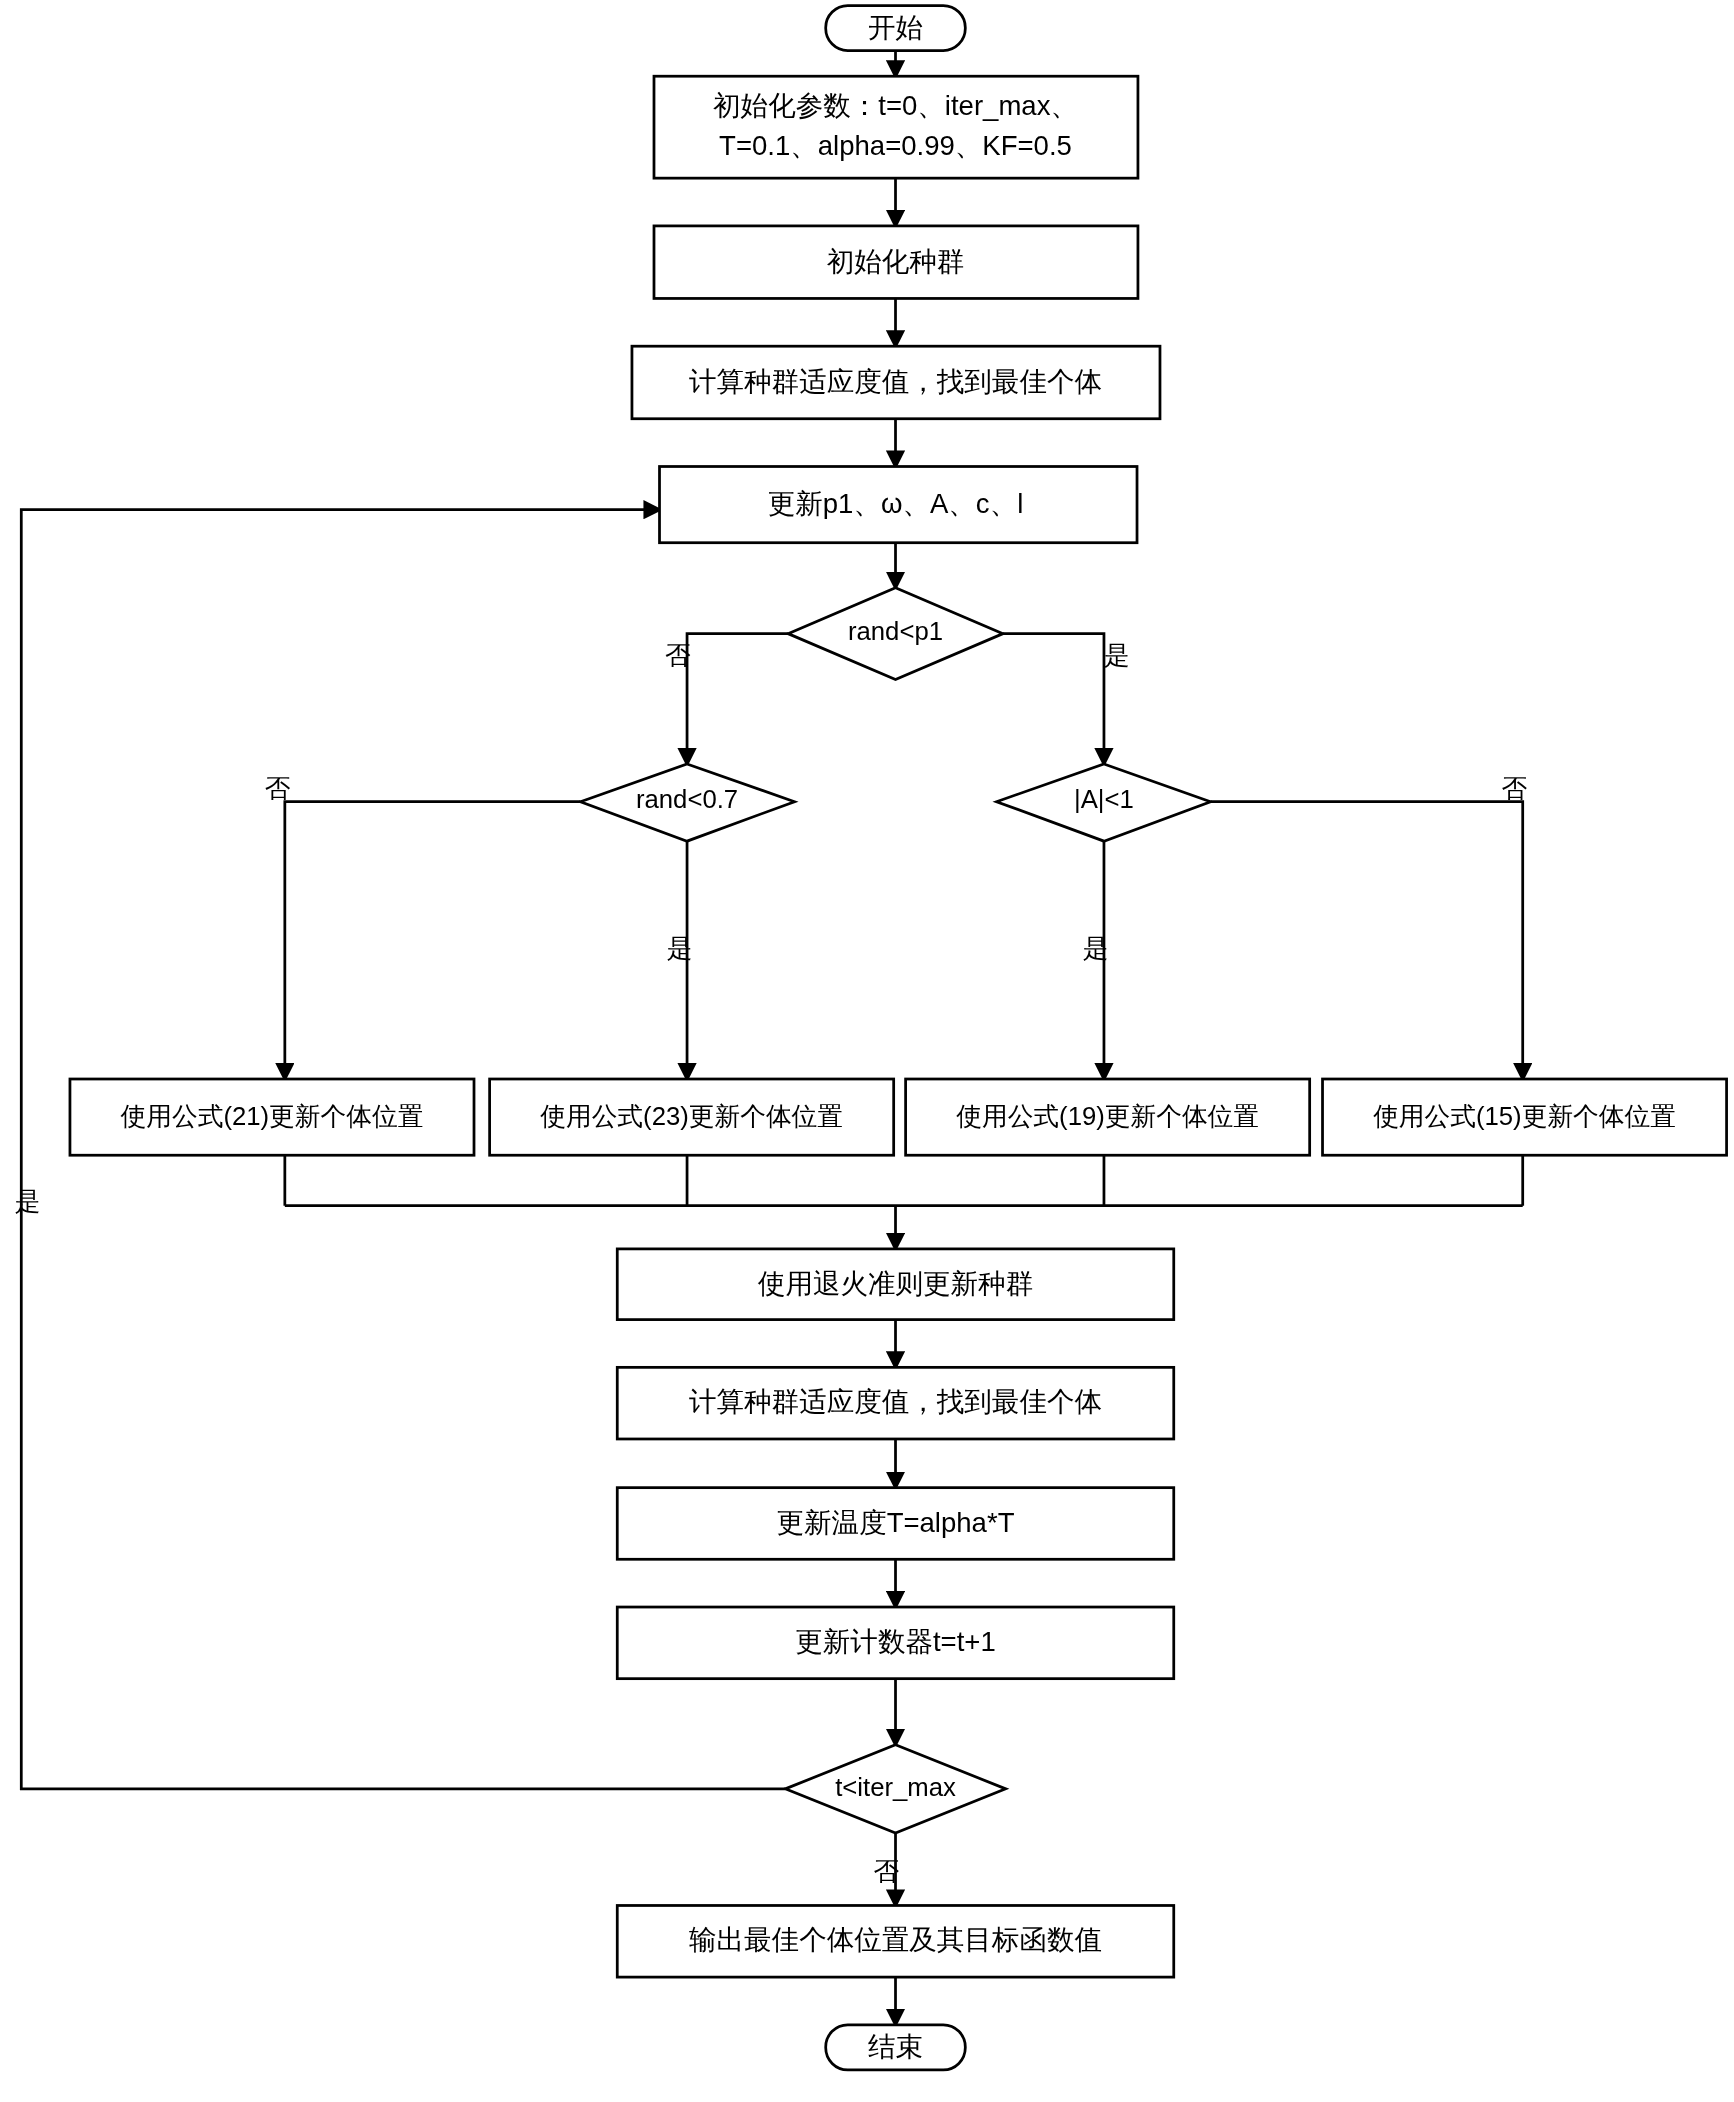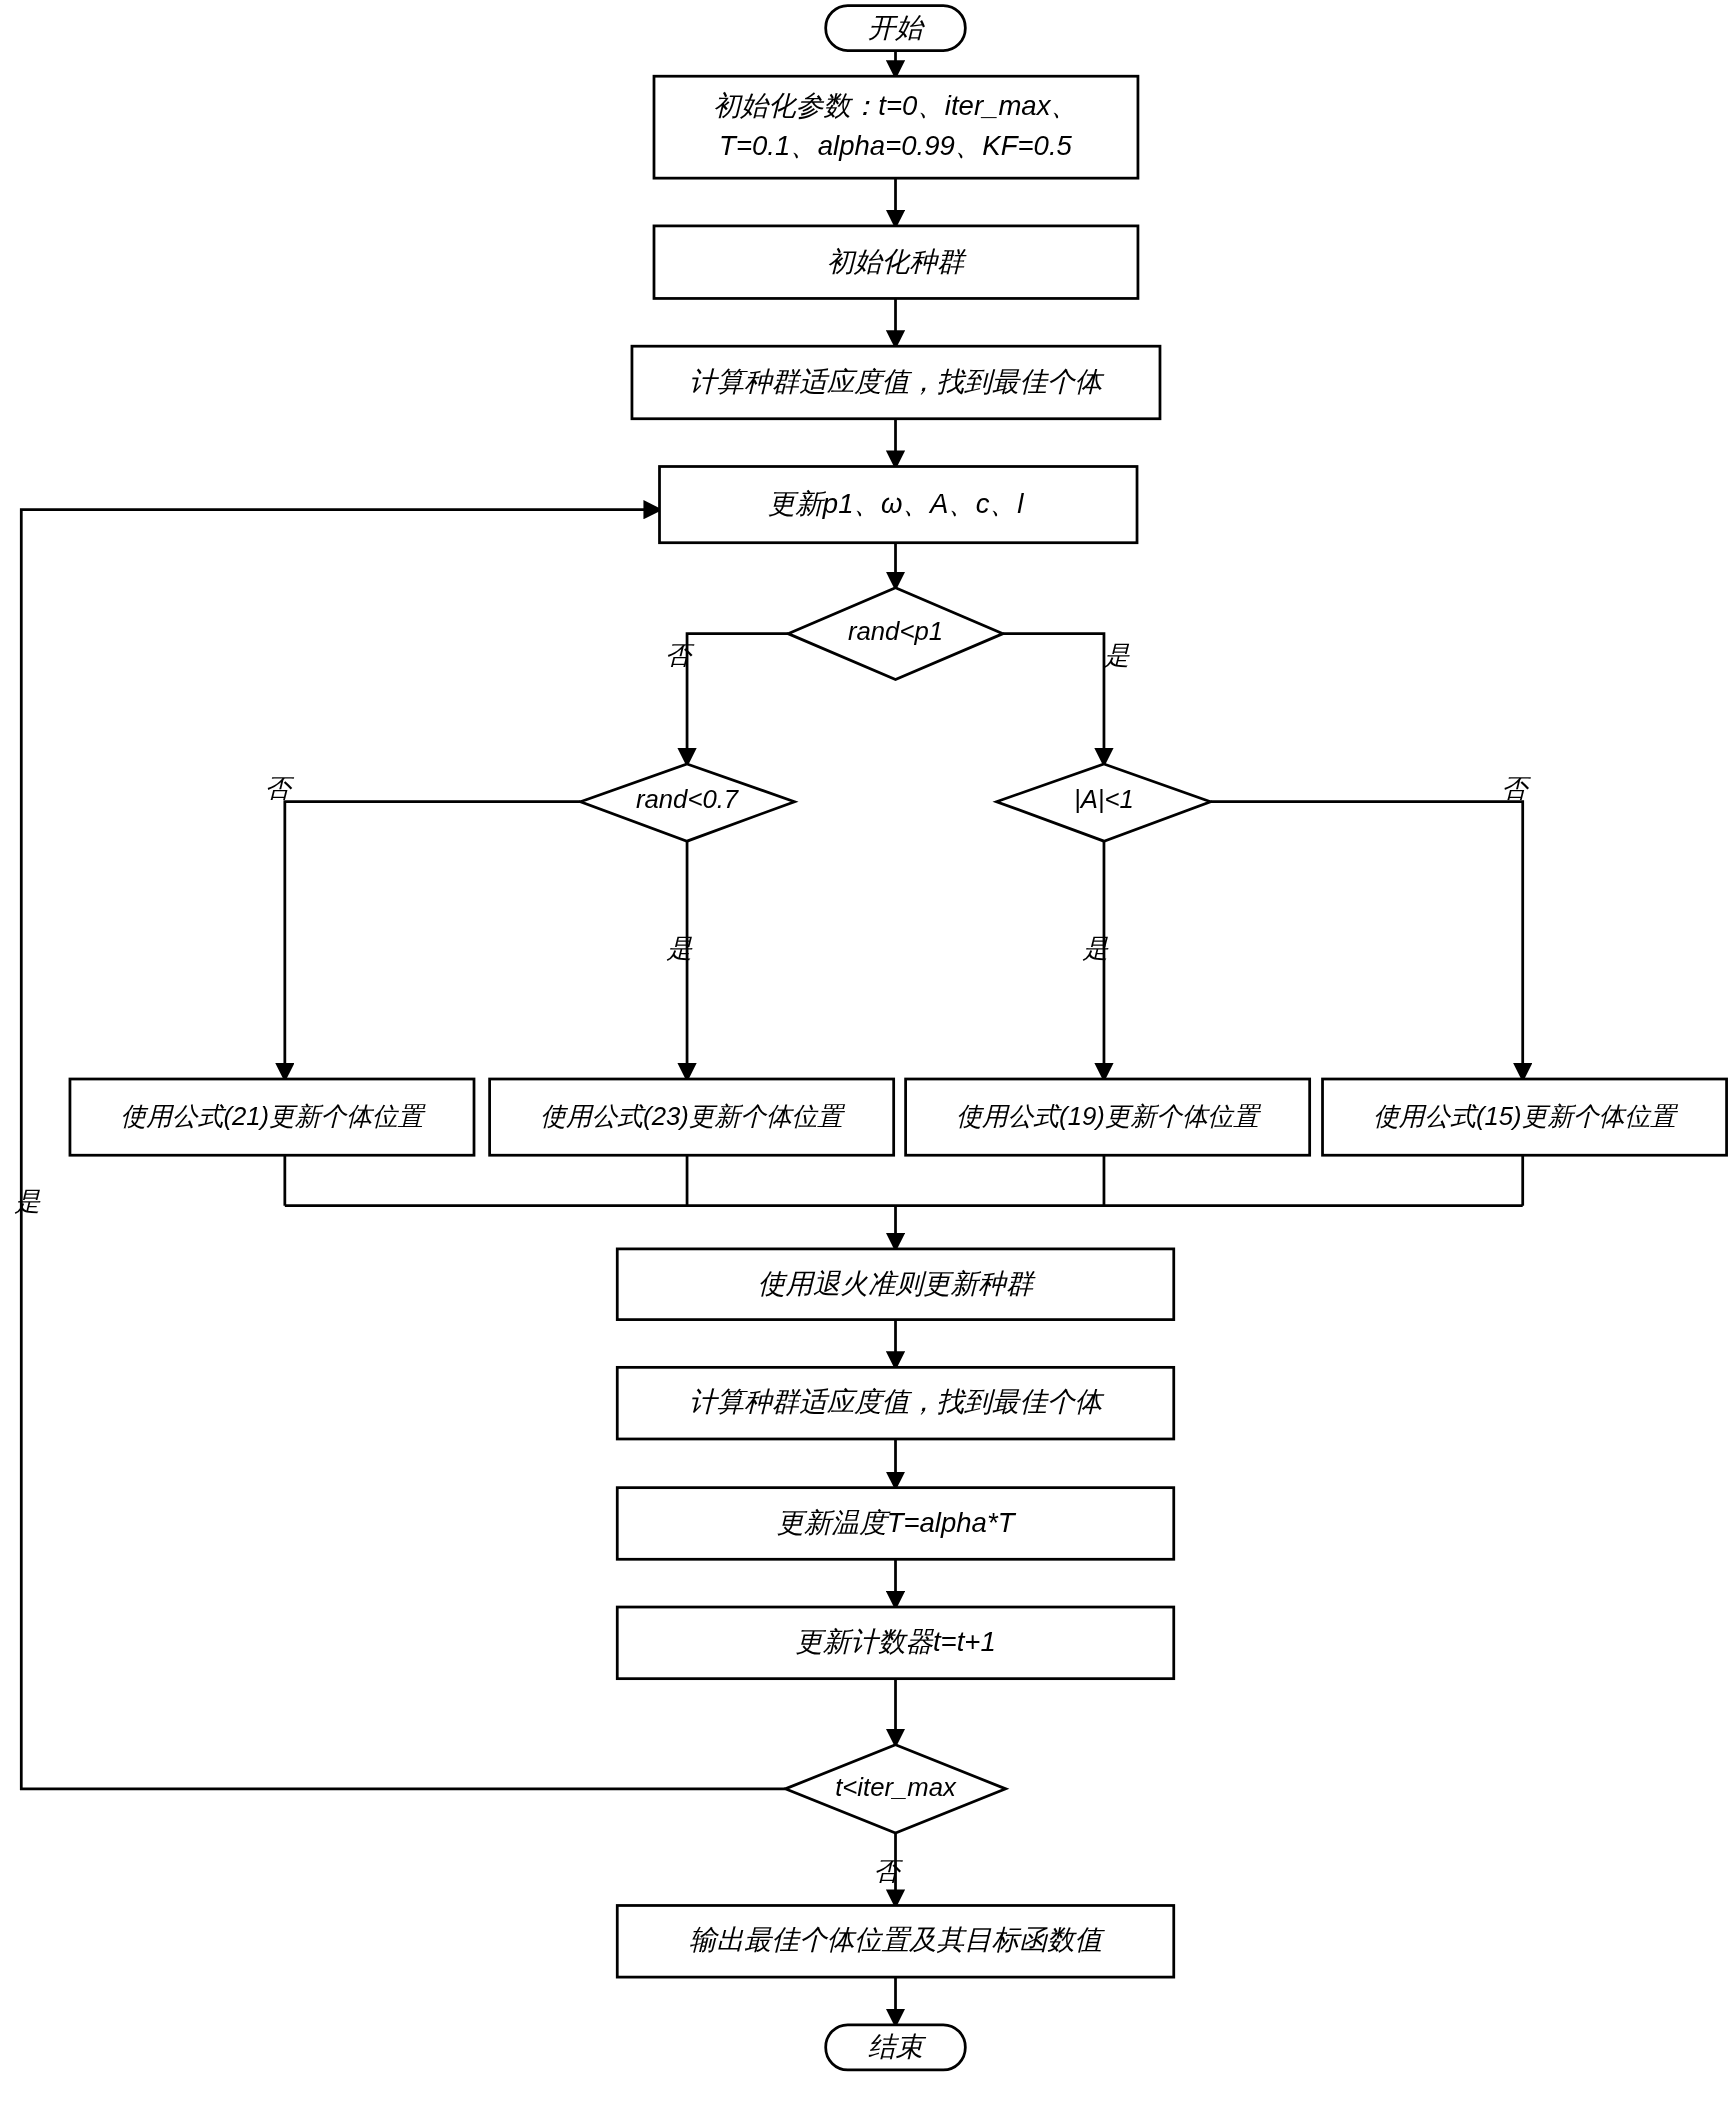--- a/index.html
+++ b/index.html
@@ -6,21 +6,20 @@
     margin: 0;
     padding: 0;
     background: #ffffff;
   }
   #canvas {
     position: relative;
     width: 1618px;
     height: 2102px;
     background: #ffffff;
     font-family: "Liberation Sans", "DejaVu Sans", sans-serif;
-    font-style: italic;
   }
   svg.flow {
     position: absolute;
     left: 0;
     top: 0;
     width: 1735px;
     height: 2102px;
   }
   .node-rect {
     fill: #ffffff;

